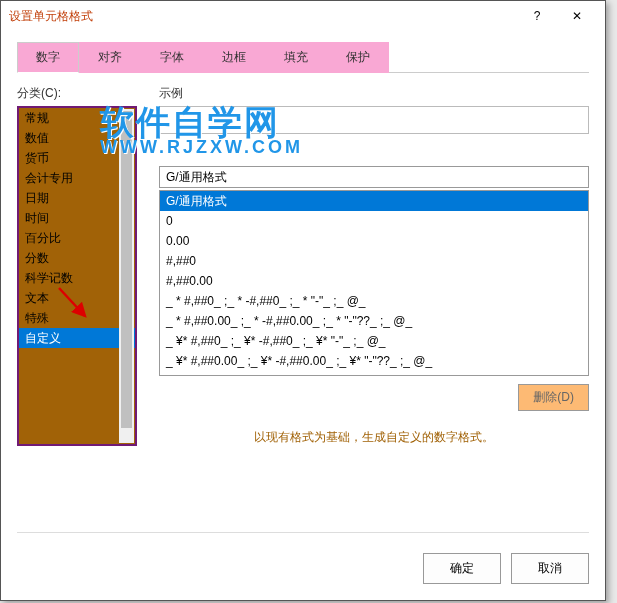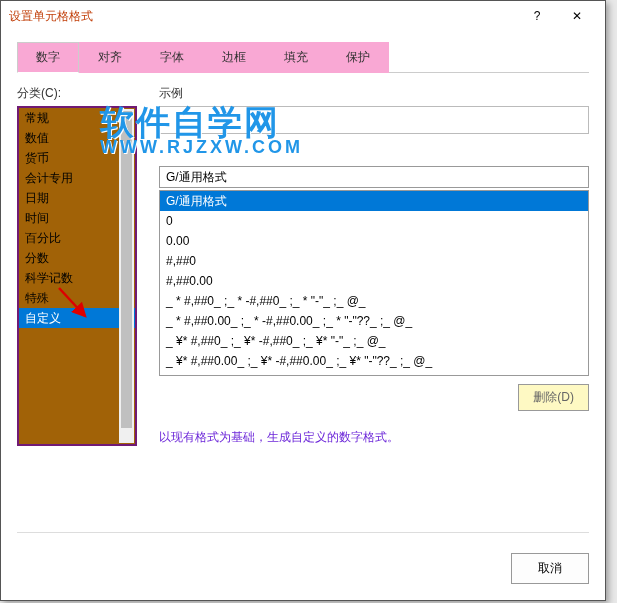--- a/index.html
+++ b/index.html
@@ -21,22 +21,22 @@
     .category-item.selected { background: #0078d7; color: #fff; }
     .right { flex: 1; display: flex; flex-direction: column; position: relative; }
     .example-label { margin-bottom: 4px; color: #333; }
     .example-box { border: 1px solid #bbb; height: 28px; margin-bottom: 32px; }
     .format-input-row { margin-bottom: 2px; }
     .format-input { width: 100%; border: 1px solid #999; padding: 3px 6px; font-size: 12px; height: 22px; }
     .format-list { border: 1px solid #999; height: 186px; overflow-y: scroll; background: #fff; }
     .format-item { padding: 2px 6px; cursor: pointer; color: #000; line-height: 16px; white-space: nowrap; }
     .format-item.selected { background: #0078d7; color: #fff; }
     .delete-row { display: flex; justify-content: flex-end; margin-top: 8px; }
-    .delete-btn { padding: 4px 14px; border: 1px solid #999; background: #fef9c3; cursor: pointer; color: #666; }
-    .hint { margin-top: 18px; color: #6d28d9; }
+    .delete-btn { padding: 4px 14px; border: 1px solid #999; background: #fdba74; cursor: pointer; color: #666; }
+    .hint { margin-top: 18px; color: #a16207; text-align: center; }
     .footer { display: flex; justify-content: flex-end; gap: 10px; margin-top: auto; padding-top: 20px; border-top: 1px solid #ddd; }
     .footer-btn { padding: 6px 26px; border: 1px solid #999; background: #fdfdfd; cursor: pointer; }
     .watermark { position: absolute; left: 100px; top: 105px; pointer-events: none; z-index: 10; }
     .wm-top { font-size: 34px; font-weight: 700; color: #2196e8; letter-spacing: 2px; text-shadow: 1px 1px 0 #fff; line-height: 1; }
     .wm-bot { font-size: 18px; font-weight: 700; color: #2196e8; letter-spacing: 3px; text-shadow: 1px 1px 0 #fff; margin-top: -2px; }
     .arrow { position: absolute; left: 55px; top: 284px; width: 40px; height: 40px; z-index: 9; pointer-events: none; }
     .scrollbar-track { position: absolute; right: 1px; top: 1px; bottom: 1px; width: 15px; background: #f0f0f0; }
     .scrollbar-thumb { position: absolute; left: 2px; right: 2px; background: #c0c0c0; }
   </style>
 </head>
@@ -69,20 +69,21 @@
         <div class="category-list" id="category-list">
           <div class="category-item">常规</div>
             <div class="category-item">数值</div>
             <div class="category-item">货币</div>
             <div class="category-item">会计专用</div>
             <div class="category-item">日期</div>
             <div class="category-item">时间</div>
             <div class="category-item">百分比</div>
             <div class="category-item">分数</div>
             <div class="category-item">科学记数</div>
+            <div class="category-item">文本</div>
             <div class="category-item">特殊</div>
             <div class="category-item selected">自定义</div>
             <div class="scrollbar-track">
               <div class="scrollbar-thumb" style="top:2px;height:95%;"></div>
             </div>
         </div>
       </div>
       <div class="right">
         <div class="example-label">示例</div>
         <div class="example-box"></div>
@@ -101,20 +102,21 @@
             <div class="format-item">_ ¥* #,##0.00_ ;_ ¥* -#,##0.00_ ;_ ¥* "-"??_ ;_ @_ </div>
             <div class="format-item">#,##0;-#,##0</div>
           </div>
         <div class="delete-row">
           <button class="delete-btn">删除(D)</button>
         </div>
         <div class="hint">以现有格式为基础，生成自定义的数字格式。</div>
       </div>
     </div>
     <div class="footer">
+      <button class="footer-btn">确定</button>
       <button class="footer-btn">取消</button>
     </div>
   </div>
 </div>
 
 <div class="watermark">
   <div class="wm-top">软件自学网</div>
   <div class="wm-bot">WWW.RJZXW.COM</div>
 </div>
 

